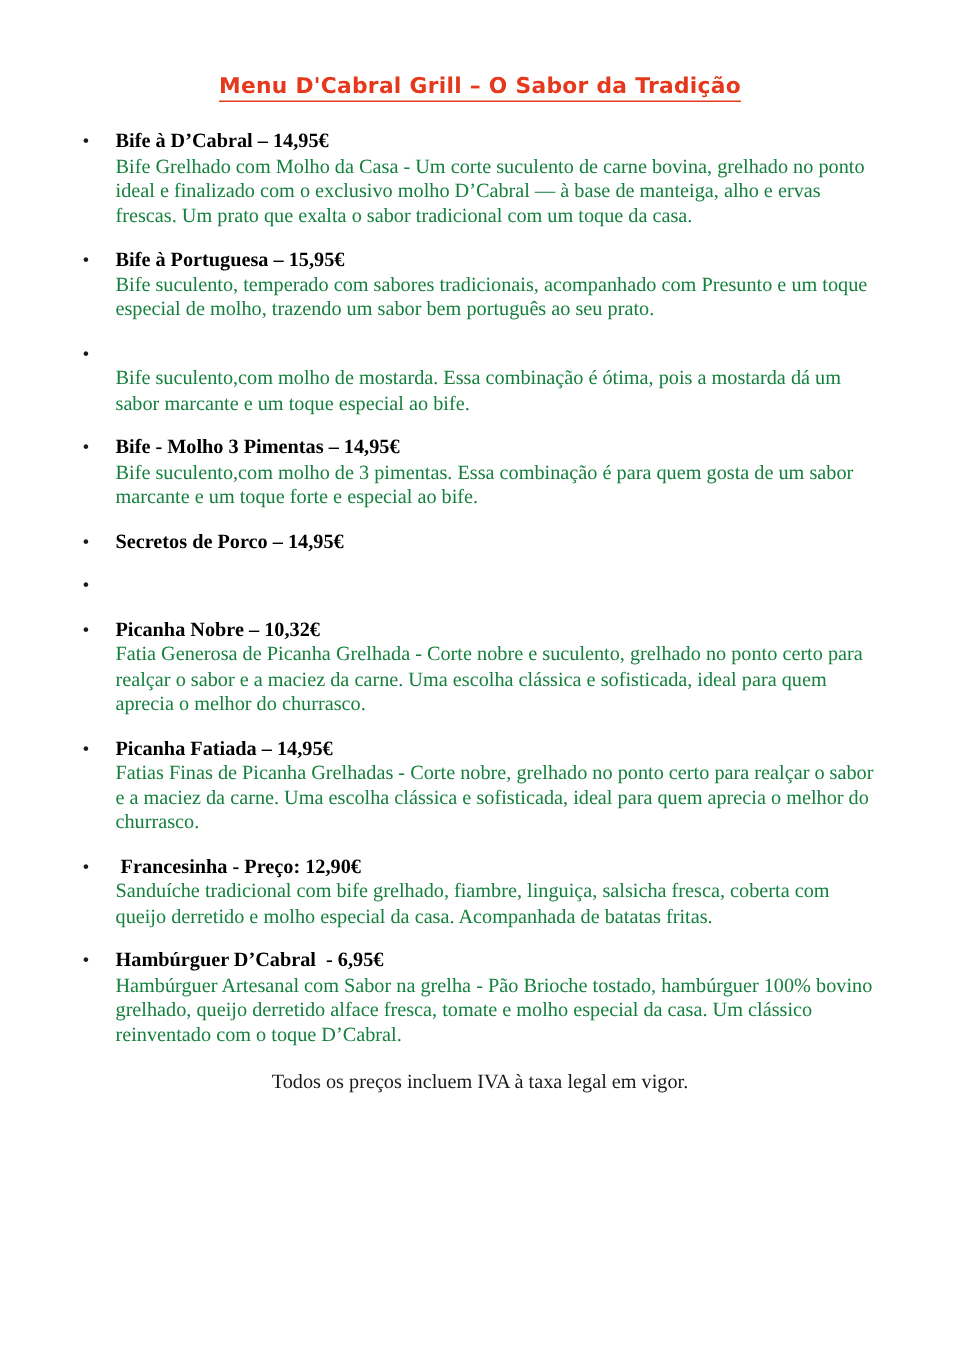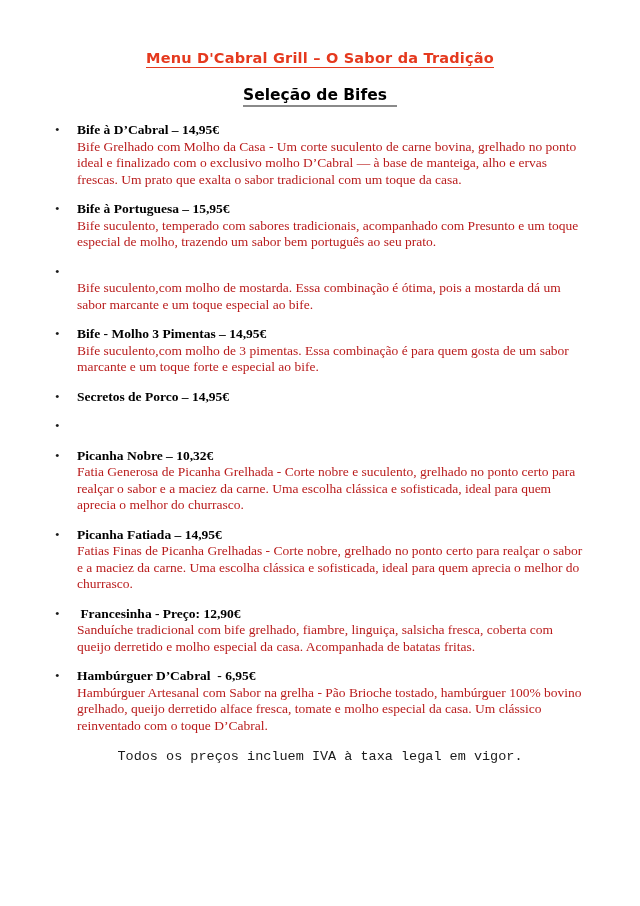--- a/index.html
+++ b/index.html
@@ -64,42 +64,38 @@
     font-size: 13px;
   }
   .item-name {
     font-weight: bold;
     white-space: pre-wrap;
     color: #000000;
     text-align: right;
   }
   .item-desc {
     white-space: normal;
-    color: #b91c1c;
+    color: #15803d;
   }
   .footer-note {
     text-align: center;
     font-size: 13.5px;
     margin-top: 15px;
     color: #1a1a1a;
-    font-family: Liberation Mono, monospace;
   }
 </style>
 </head>
 <body>
 
 <div class="page">
 
   <h1 class="doc-title">
     <span>Menu D'Cabral Grill – O Sabor da Tradição</span>
   </h1>
 
-  <h2 class="section-heading">
-    <span>Seleção de Bifes</span>
-  </h2>
 
   <ul class="menu-list">
 
     <li>
       <span class="bullet">•</span>
       <span class="item-name">Bife à D’Cabral – 14,95€</span><br>
       <span class="item-desc">Bife Grelhado com Molho da Casa - Um corte suculento de carne bovina, grelhado no ponto ideal e finalizado com o exclusivo molho D’Cabral — à base de manteiga, alho e ervas frescas. Um prato que exalta o sabor tradicional com um toque da casa.</span>
     </li>
 
     <li>

